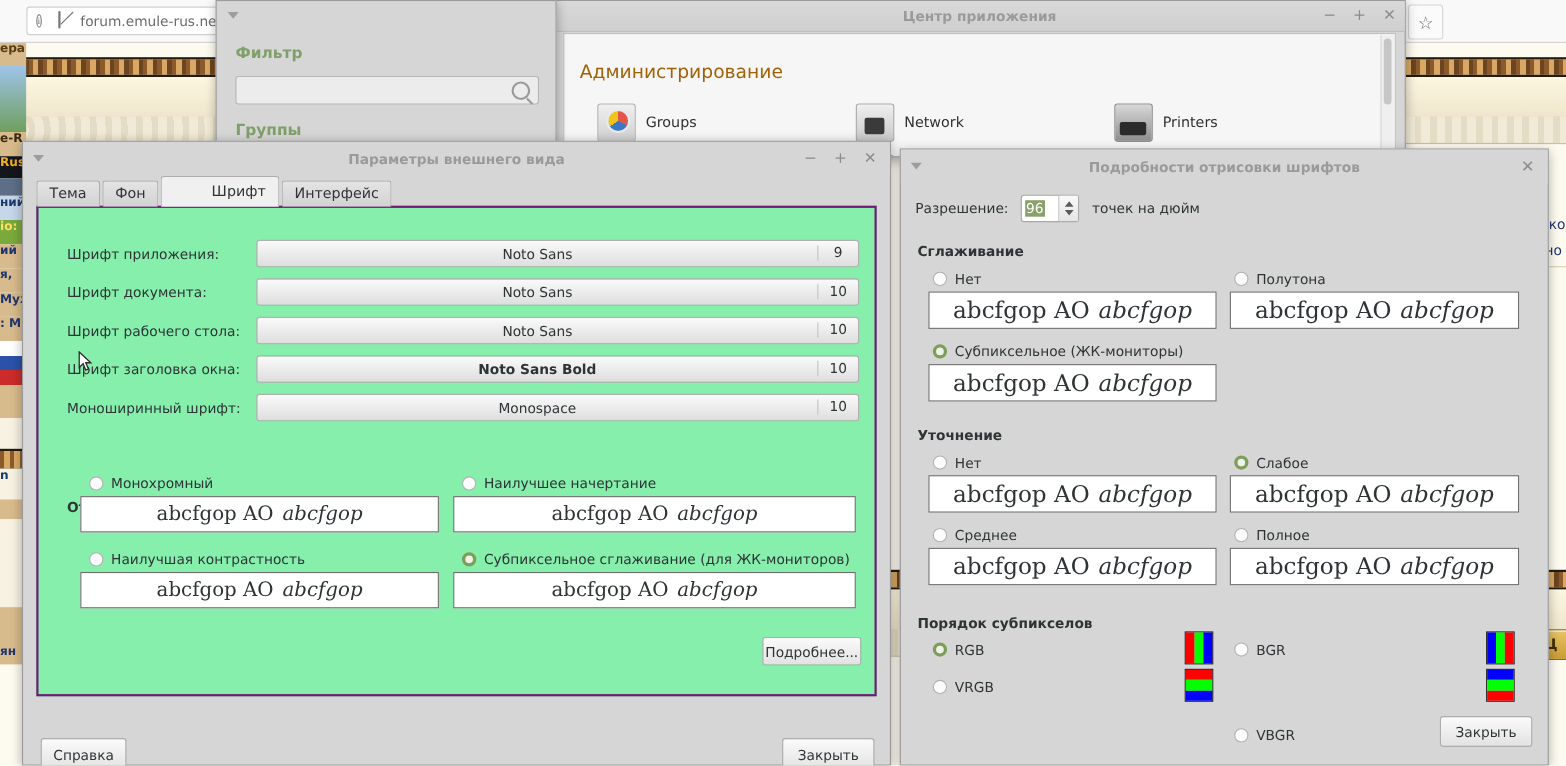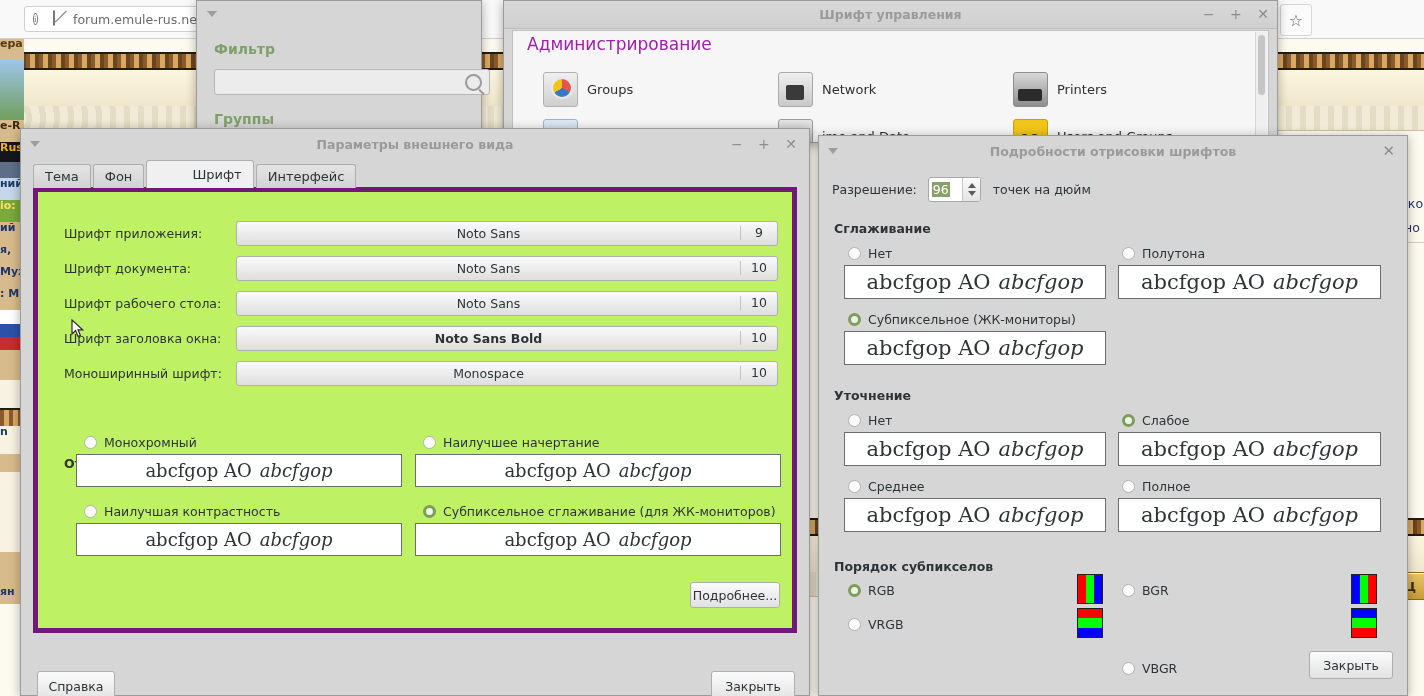--- a/index.html
+++ b/index.html
@@ -37,54 +37,54 @@
   .win{position:absolute;background:#d6d6d6;border:1px solid #9b9b9b;box-shadow:0 2px 10px rgba(0,0,0,.32);box-sizing:border-box;}
   .titlebar{height:27px;position:relative;background:linear-gradient(#d9d9d9,#cfcfcf);border-bottom:1px solid #bdbdbd;}
   .titlebar .ttl{position:absolute;left:0;right:0;top:0;line-height:27px;text-align:center;font-size:12.5px;font-weight:bold;color:#9a9a9a;}
   .titlebar .menu-arrow{position:absolute;left:9px;top:10px;width:0;height:0;border-left:5px solid transparent;border-right:5px solid transparent;border-top:6px solid #9d9d9d;}
   .tb-btns{position:absolute;right:8px;top:0;line-height:27px;color:#8d8d8d;font-size:14px;}
   .tb-btns span{margin-left:11px;cursor:default;}
 
   
   #ccwin{left:503px;top:0;width:775px;height:143px;}
   #ccwin .inner{position:absolute;left:8px;right:8px;top:29px;bottom:0;background:#f6f6f6;border:1px solid #c0c0c0;border-bottom:none;overflow:hidden;}
-  .cc-head{font-size:17px;color:#a21caf;padding:3px 0 0 14px;}
+  .cc-head{font-size:17px;color:#a16207;padding:25px 0 0 14px;}
   .cc-grid{position:relative;margin-top:10px;}
   .cc-item{position:absolute;display:flex;align-items:center;font-size:13px;color:#303030;}
   .cc-ic{width:33px;height:33px;margin-right:9px;border-radius:3px;flex:0 0 auto;position:relative;}
   .ic-gparted{background:linear-gradient(#f0f0f0,#cfcfcf);border:1px solid #b2b2b2;}
   .ic-gparted:after{content:"";position:absolute;left:7px;top:4px;width:18px;height:18px;border-radius:50%;background:conic-gradient(#e2574c 0 33%,#3b78c3 0 66%,#f0c419 0 100%);border:2px solid #e9e9e9;}
   .ic-net{background:linear-gradient(#efefef,#c9c9c9);border:1px solid #a9a9a9;}
   .ic-net:after{content:"";position:absolute;left:7px;top:12px;width:18px;height:15px;background:#3a3a3a;border-radius:2px;}
   .ic-print{background:linear-gradient(#d8d8d8,#8e8e8e);border:1px solid #8d8d8d;}
   .ic-print:after{content:"";position:absolute;left:4px;top:16px;width:24px;height:12px;background:#2b2b2b;border-radius:2px;}
   .ic-scan{background:linear-gradient(#dfe9f4,#b7cde4);border:1px solid #9bb4cd;}
   .ic-scan:after{content:"";position:absolute;left:5px;top:14px;width:22px;height:10px;background:#7a9ec4;transform:skewY(-12deg);}
   .ic-time{background:linear-gradient(#e6e6e6,#b9b9b9);border:1px solid #9d9d9d;}
   .ic-time:after{content:"";position:absolute;left:6px;top:10px;width:20px;height:13px;background:#333;border-radius:2px;}
   .ic-users{background:#f0c419;border:1px solid #c79f11;}
   .ic-users:after{content:"";position:absolute;left:6px;top:14px;width:9px;height:14px;border-radius:5px 5px 0 0;background:#2b2b2b;box-shadow:10px 0 0 #2b2b2b;}
   .cc-scroll{position:absolute;right:1px;top:1px;bottom:1px;width:11px;background:#efefef;border-left:1px solid #d6d6d6;}
   .cc-scroll i{position:absolute;left:2px;top:3px;width:7px;height:60px;background:#c6c6c6;border-radius:4px;display:block;}
 
   
-  #filterwin{left:196px;top:0;width:286px;height:140px;background:#d6d6d6;}
+  #filterwin{left:196px;top:0;width:310px;height:140px;background:#d6d6d6;}
   #filterwin .menu-arrow{position:absolute;left:10px;top:10px;width:0;height:0;border-left:5px solid transparent;border-right:5px solid transparent;border-top:6px solid #9d9d9d;}
   .fl-label{position:absolute;font-size:14px;font-weight:bold;color:#80a06a;}
   .fl-input{position:absolute;left:17px;top:68px;width:276px;height:26px;background:#ececec;border:1px solid #b6b6b6;border-radius:3px;box-sizing:border-box;}
   .fl-input .mag{position:absolute;right:7px;top:4px;width:13px;height:13px;border:2px solid #9a9a9a;border-radius:50%;}
   .fl-input .mag:after{content:"";position:absolute;right:-5px;bottom:-4px;width:7px;height:2px;background:#9a9a9a;transform:rotate(45deg);}
 
   
   #appwin{left:20px;top:128px;width:790px;height:568px;}
   .tabs{position:absolute;left:12px;top:31px;height:28px;display:flex;align-items:flex-end;z-index:3;}
   .tab{height:24px;line-height:24px;padding:0 11px;font-size:13px;color:#2e3436;background:linear-gradient(#e4e4e4,#d2d2d2);border:1px solid #aeaeae;border-bottom:none;border-radius:3px 3px 0 0;margin-right:2px;box-sizing:border-box;}
   .tab.active{background:#f0f0f0;height:28px;line-height:28px;border-color:#aeaeae;position:relative;z-index:4;padding-left:45px;}
   .cursor-arrow{position:absolute;left:50px;top:190px;width:13px;height:19px;z-index:20;}
-  .panel{position:absolute;left:12px;right:12px;top:58px;bottom:62px;background:#bef264;border:5px solid #701a75;box-sizing:border-box;}
+  .panel{position:absolute;left:12px;right:12px;top:58px;bottom:62px;background:#86efac;border:2px solid #701a75;box-sizing:border-box;}
 
   .frow{position:absolute;left:26px;right:14px;height:26px;display:flex;align-items:center;}
   .flabel{width:172px;font-size:12.5px;color:#2e3436;}
   .fbtn{flex:1;height:25px;border:1px solid #b0b0b0;border-radius:3px;background:linear-gradient(#fafafa,#dedede);display:flex;align-items:center;position:relative;box-sizing:border-box;}
   .fbtn .nm{flex:1;text-align:center;font-size:12.5px;color:#2e3436;}
   .fbtn .nm.bold{font-weight:bold;}
   .fbtn .sz{width:36px;text-align:center;font-size:12.5px;color:#2e3436;border-left:1px solid #c4c4c4;line-height:14px;}
 
   .sect-title{position:absolute;font-size:12.5px;font-weight:bold;color:#2e3436;}
   .radio-row{position:absolute;display:flex;align-items:center;font-size:12.5px;color:#2e3436;}
@@ -161,21 +161,21 @@
       <span class="ico"><span class="info-c">i</span></span>
       <span class="ico"><span class="noscript"></span></span>
       <span class="urltext">forum.emule-rus.net</span>
     </div>
     <div class="star">☆</div>
   </div>
 </div>
 
 <div class="win" id="ccwin">
   <div class="titlebar">
-    <span class="ttl">Шрифт управления</span>
+    <span class="ttl">Центр приложения</span>
     <div class="tb-btns">
       <span>−</span>
       <span>+</span>
       <span>✕</span>
     </div>
   </div>
   <div class="inner">
     <div class="cc-head">Администрирование</div>
     <div class="cc-grid">
       <div class="cc-item" style="left:30px;top:8px;">

